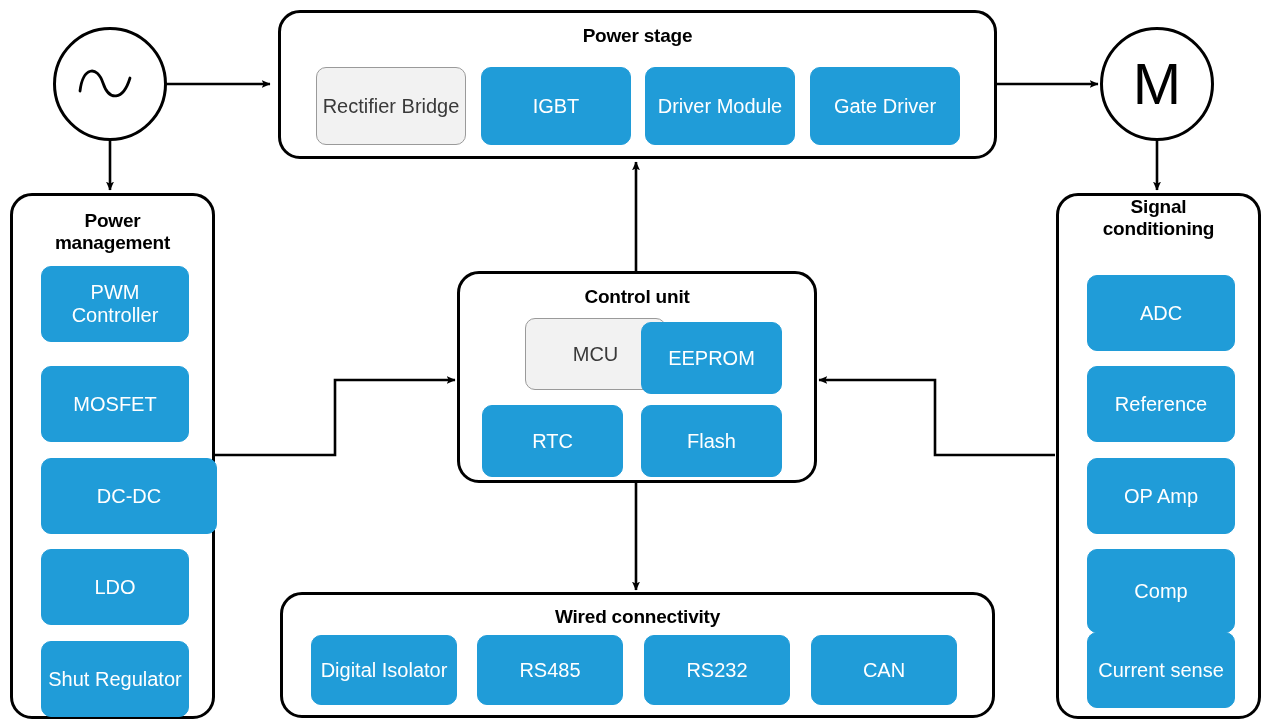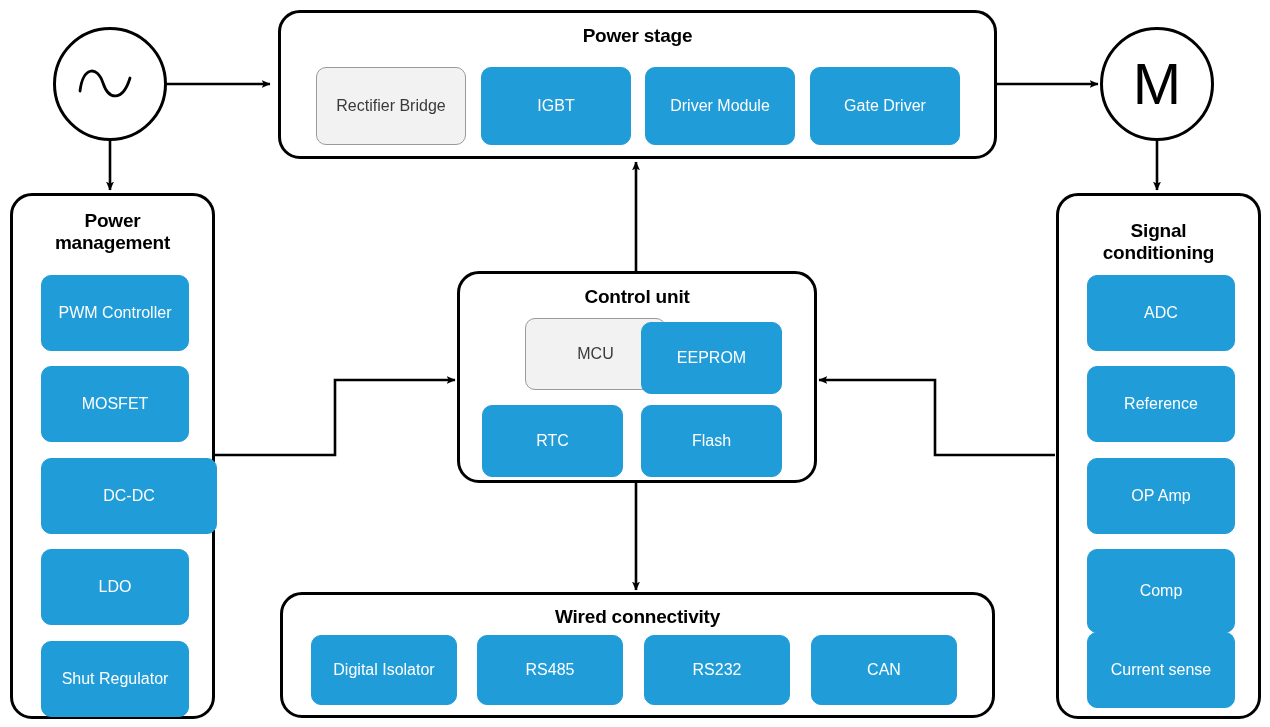--- a/index.html
+++ b/index.html
@@ -41,21 +41,21 @@
 
   
   .blk {
     position: absolute;
     box-sizing: border-box;
     display: flex;
     align-items: center;
     justify-content: center;
     text-align: center;
     border-radius: 10px;
-    font-size: 16px;
+    font-size: 20px;
     line-height: 1.15;
     padding: 2px 4px;
   }
   .blk.blue {
     background: #209cd8;
     color: #ffffff;
     border: 1px solid #209cd8;
   }
   .blk.gray {
     background: #f2f2f2;
@@ -151,37 +151,37 @@
   <div class="group" style="left:278px; top:10px; width:719px; height:149px;">
     <div class="group-title" style="top:12px;">Power stage</div>
     <div class="blk gray" style="left:35px; top:54px; width:150px; height:78px;">Rectifier Bridge</div>
     <div class="blk blue" style="left:200px; top:54px; width:150px; height:78px;">IGBT</div>
     <div class="blk blue" style="left:364px; top:54px; width:150px; height:78px;">Driver Module</div>
     <div class="blk blue" style="left:529px; top:54px; width:150px; height:78px;">Gate Driver</div>
   </div>
 
   <div class="group" style="left:10px; top:193px; width:205px; height:526px;">
     <div class="group-title" style="top:14px; padding:0 26px;">Power management</div>
-    <div class="blk blue" style="left:28px; top:79px; width:148px; height:76px;">PWM Controller</div>
+    <div class="blk blue" style="left:28px; top:70px; width:148px; height:76px;">PWM Controller</div>
     <div class="blk blue" style="left:28px; top:170px; width:148px; height:76px;">MOSFET</div>
     <div class="blk blue" style="left:28px; top:262px; width:176px; height:76px;">DC-DC</div>
     <div class="blk blue" style="left:28px; top:353px; width:148px; height:76px;">LDO</div>
     <div class="blk blue" style="left:28px; top:445px; width:148px; height:76px;">Shut Regulator</div>
   </div>
 
   <div class="group" style="left:457px; top:271px; width:360px; height:212px;">
     <div class="group-title" style="top:12px;">Control unit</div>
     <div class="blk gray" style="left:22px; top:44px; width:141px; height:72px;margin-left:43px;">MCU</div>
     <div class="blk blue" style="left:181px; top:48px; width:141px; height:72px;">EEPROM</div>
     <div class="blk blue" style="left:22px; top:131px; width:141px; height:72px;">RTC</div>
     <div class="blk blue" style="left:181px; top:131px; width:141px; height:72px;">Flash</div>
   </div>
 
   <div class="group" style="left:1056px; top:193px; width:205px; height:526px;">
-    <div class="group-title" style="top:24px; padding:0 36px;">Signal conditioning</div>
+    <div class="group-title" style="top:0; padding:0 36px;">Signal conditioning</div>
     <div class="blk blue" style="left:28px; top:79px; width:148px; height:76px;">ADC</div>
     <div class="blk blue" style="left:28px; top:170px; width:148px; height:76px;">Reference</div>
     <div class="blk blue" style="left:28px; top:262px; width:148px; height:76px;">OP Amp</div>
     <div class="blk blue" style="left:28px; top:353px; width:148px; height:84px;">Comp</div>
     <div class="blk blue" style="left:28px; top:436px; width:148px; height:76px;">Current sense</div>
   </div>
 
   <div class="group" style="left:280px; top:592px; width:715px; height:126px;">
     <div class="group-title" style="top:11px;">Wired connectivity</div>
     <div class="blk blue" style="left:28px; top:40px; width:146px; height:70px;">Digital Isolator</div>

